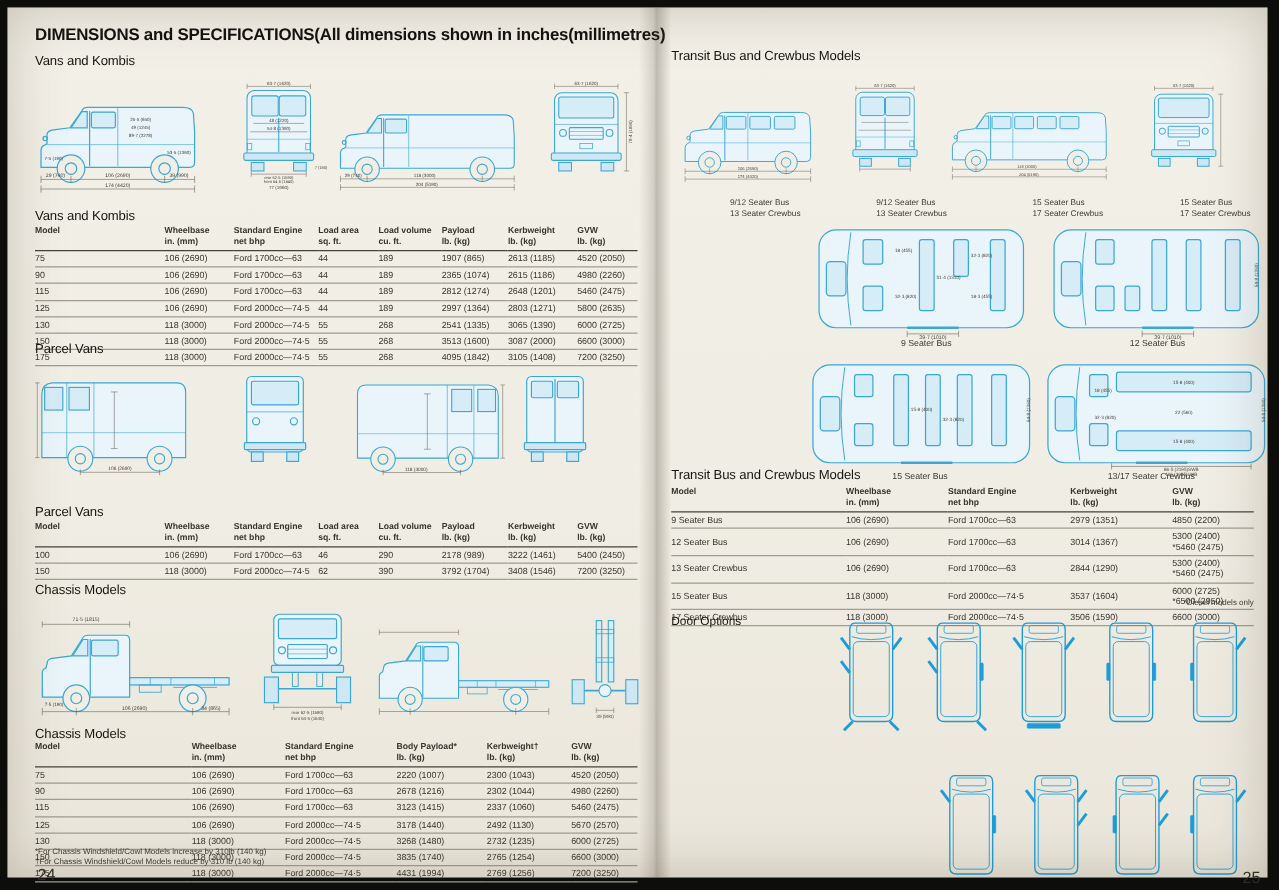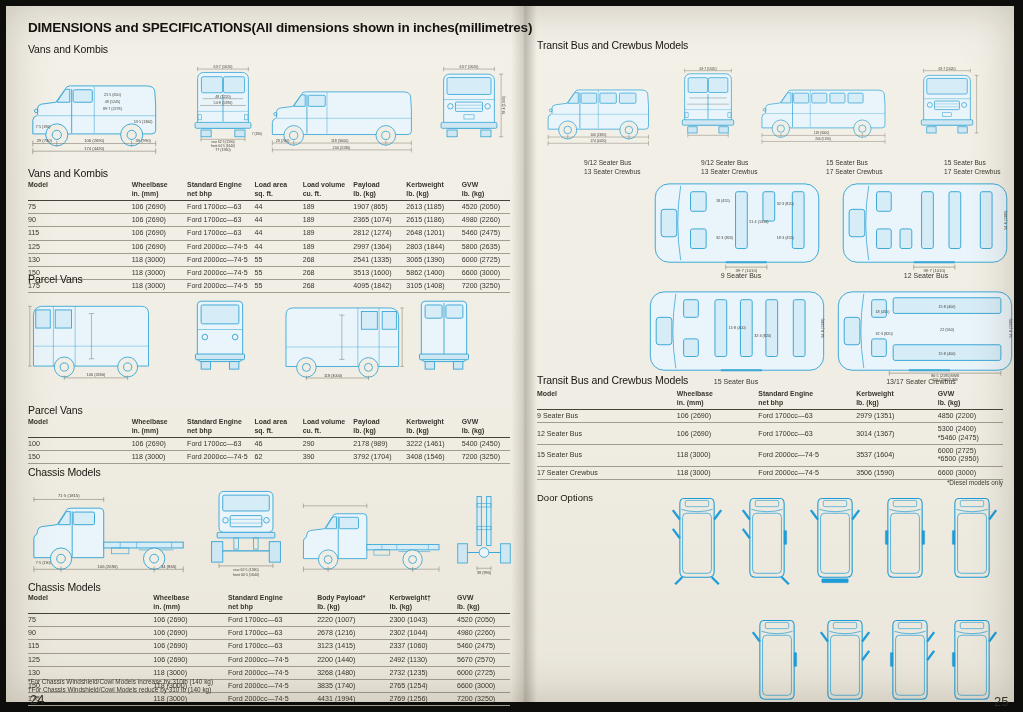--- a/index.html
+++ b/index.html
@@ -347,41 +347,41 @@
               <td>2648 (1201)</td>
               <td>5460 (2475)</td>
             </tr>
             <tr>
               <td>125</td>
               <td>106 (2690)</td>
               <td>Ford 2000cc—74·5</td>
               <td>44</td>
               <td>189</td>
               <td>2997 (1364)</td>
-              <td>2803 (1844)</td>
+              <td>2803 (1271)</td>
               <td>5800 (2635)</td>
             </tr>
             <tr>
               <td>130</td>
               <td>118 (3000)</td>
               <td>Ford 2000cc—74·5</td>
               <td>55</td>
               <td>268</td>
               <td>2541 (1335)</td>
               <td>3065 (1390)</td>
               <td>6000 (2725)</td>
             </tr>
             <tr>
               <td>150</td>
               <td>118 (3000)</td>
               <td>Ford 2000cc—74·5</td>
               <td>55</td>
               <td>268</td>
               <td>3513 (1600)</td>
-              <td>5862 (1400)</td>
+              <td>3087 (2000)</td>
               <td>6600 (3000)</td>
             </tr>
             <tr>
               <td>175</td>
               <td>118 (3000)</td>
               <td>Ford 2000cc—74·5</td>
               <td>55</td>
               <td>268</td>
               <td>4095 (1842)</td>
               <td>3105 (1408)</td>
@@ -535,21 +535,21 @@
               <td>106 (2690)</td>
               <td>Ford 1700cc—63</td>
               <td>3123 (1415)</td>
               <td>2337 (1060)</td>
               <td>5460 (2475)</td>
             </tr>
             <tr>
               <td>125</td>
               <td>106 (2690)</td>
               <td>Ford 2000cc—74·5</td>
-              <td>2200 (1440)</td>
+              <td>3178 (1440)</td>
               <td>2492 (1130)</td>
               <td>5670 (2570)</td>
             </tr>
             <tr>
               <td>130</td>
               <td>118 (3000)</td>
               <td>Ford 2000cc—74·5</td>
               <td>3268 (1480)</td>
               <td>2732 (1235)</td>
               <td>6000 (2725)</td>
@@ -722,20 +722,28 @@
               <td>106 (2690)</td>
               <td>Ford 1700cc—63</td>
               <td>2979 (1351)</td>
               <td>4850 (2200)</td>
             </tr>
             <tr>
               <td>12 Seater Bus</td>
               <td>106 (2690)</td>
               <td>Ford 1700cc—63</td>
               <td>3014 (1367)</td>
+              <td>5300 (2400)
+*5460 (2475)</td>
+            </tr>
+            <tr>
+              <td>13 Seater Crewbus</td>
+              <td>106 (2690)</td>
+              <td>Ford 1700cc—63</td>
+              <td>2844 (1290)</td>
               <td>5300 (2400)
 *5460 (2475)</td>
             </tr>
             <tr>
               <td>15 Seater Bus</td>
               <td>118 (3000)</td>
               <td>Ford 2000cc—74·5</td>
               <td>3537 (1604)</td>
               <td>6000 (2725)
 *6500 (2950)</td>

